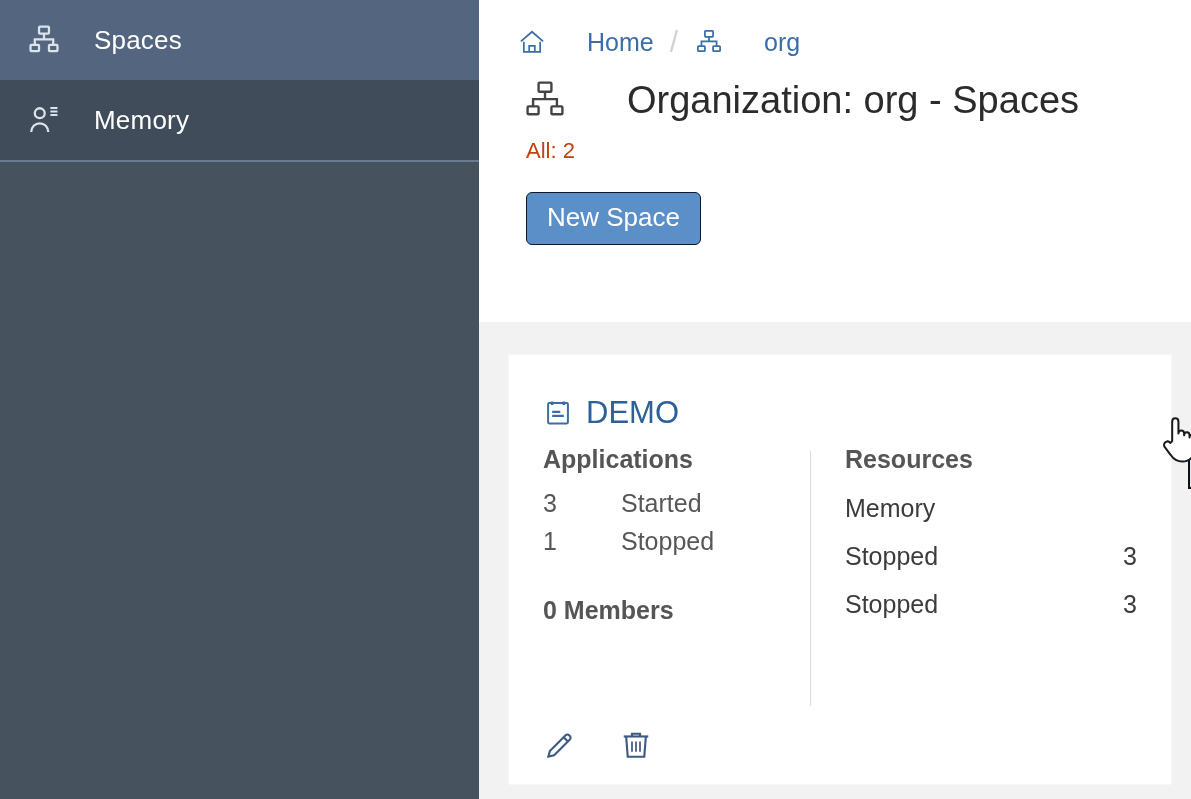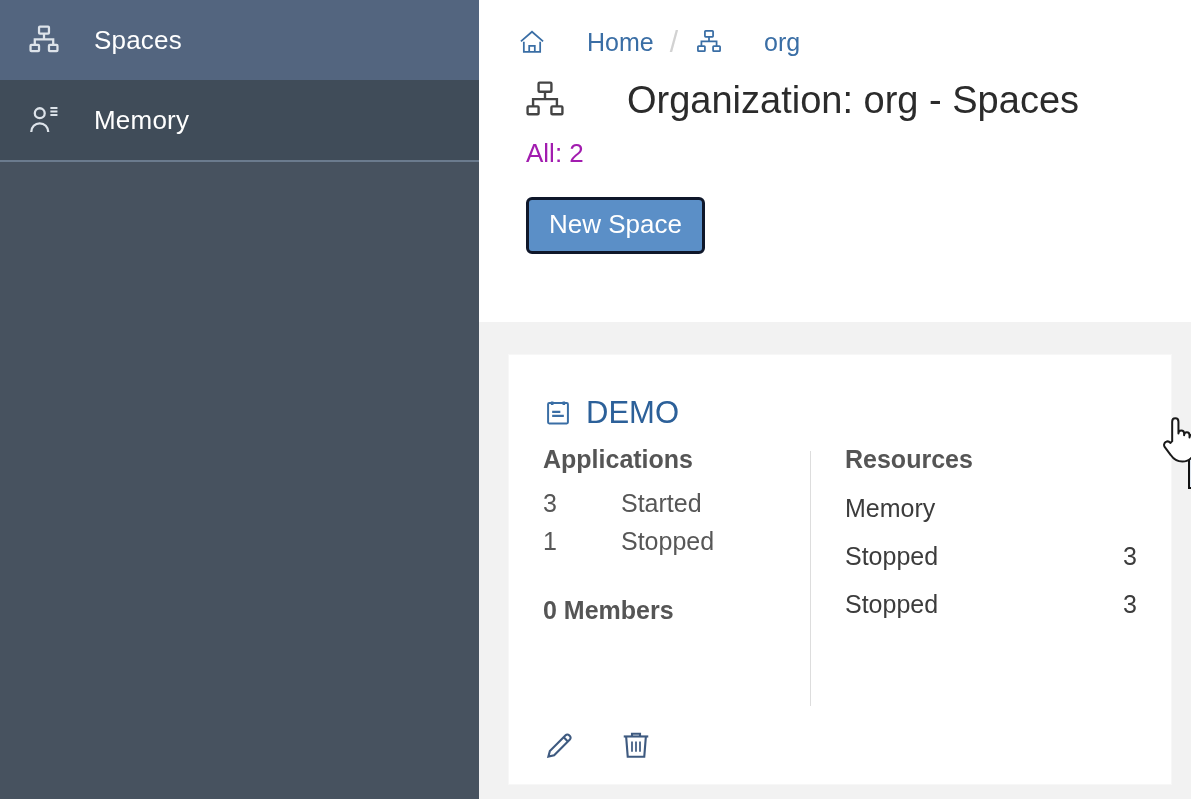--- a/index.html
+++ b/index.html
@@ -118,31 +118,31 @@
     flex: 0 0 48px;
   }
   .page-title {
     font-size: 38px;
     color: #2b2b2b;
     margin-left: 58px;
     font-weight: 400;
     white-space: nowrap;
   }
   .page-subtitle {
-    font-size: 26px;
-    color: #a21caf;
+    font-size: 22px;
+    color: #c2410c;
     padding-left: 17px;
     margin-top: 14px;
   }
 
   .btn-row { padding-left: 17px; margin-top: 28px; }
   .btn-primary {
     background: #5b8fc7;
     color: #ffffff;
-    border: 3px solid #0f172a;
+    border: 1px solid #0f172a;
     border-radius: 6px;
     font-size: 26px;
     padding: 10px 20px 12px 20px;
     cursor: pointer;
     font-family: "Liberation Sans", sans-serif;
     line-height: 1.1;
   }
 
   
   .card-area {

